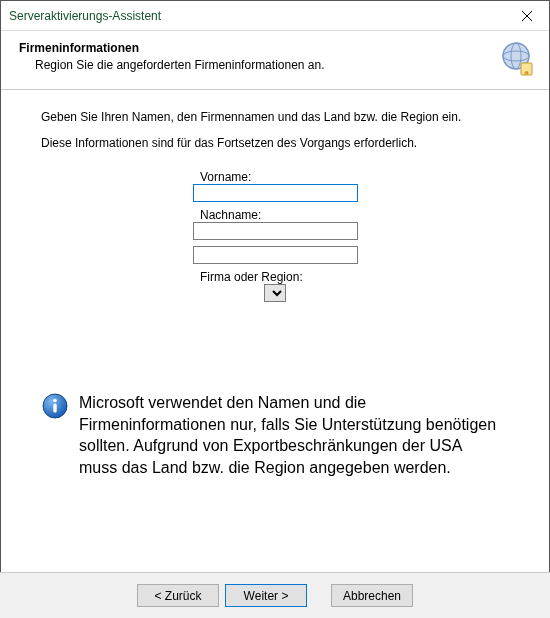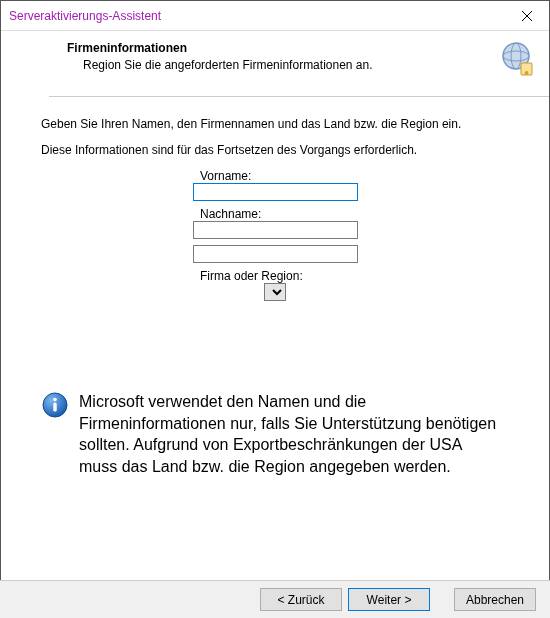--- a/index.html
+++ b/index.html
@@ -14,48 +14,47 @@
     }
     .titlebar {
       display: flex;
       align-items: center;
       justify-content: space-between;
       height: 30px;
       padding: 0 0 0 8px;
       background: #fff;
       border-bottom: 1px solid #ddd;
     }
-    .titlebar .title { font-size: 12px; color: #a21caf; }
+    .titlebar .title { font-size: 12px; color: #14532d; }
     .titlebar .close {
       width: 44px;
       height: 30px;
       display: flex;
       align-items: center;
       justify-content: center;
       font-size: 14px;
       cursor: pointer;
     }
 
     .header {
       display: flex;
       align-items: flex-start;
-      padding: 10px 14px 19px 18px;
+      padding: 10px 14px 12px 18px;
       border-bottom: 1px solid #ccc;
-      margin-left: 48px;
     }
     .header-text { flex: 1; }
     .header-text .heading { font-weight: bold; font-size: 12px; margin-bottom: 3px; }
     .header-text .sub { font-size: 12px; padding-left: 16px; }
     .header-icon { width: 36px; height: 36px; flex-shrink: 0; }
 
     .content {
       padding: 20px 40px 0 40px;
     }
     .instr1 { margin-bottom: 12px; }
-    .instr2 { margin-bottom: 12px; }
+    .instr2 { margin-bottom: 20px; }
 
     .form-row {
       display: flex;
       align-items: center;
       margin-bottom: 6px;
       flex-direction: column;
     }
     .form-row label {
       width: 150px;
       font-size: 12px;
@@ -96,25 +95,25 @@
     .info-text {
       font-size: 16px;
       line-height: 1.35;
     }
 
     .footer {
       position: absolute;
       bottom: 0;
       left: 0;
       right: 0;
-      height: 38px;
+      height: 46px;
       border-top: 1px solid #ccc;
       display: flex;
       align-items: center;
-      justify-content: flex-end;
+      justify-content: center;
       padding: 0 14px;
       gap: 6px;
       background: #f0f0f0;
     }
     .footer button {
       min-width: 82px;
       height: 23px;
       font-family: inherit;
       font-size: 12px;
       background: #e1e1e1;

